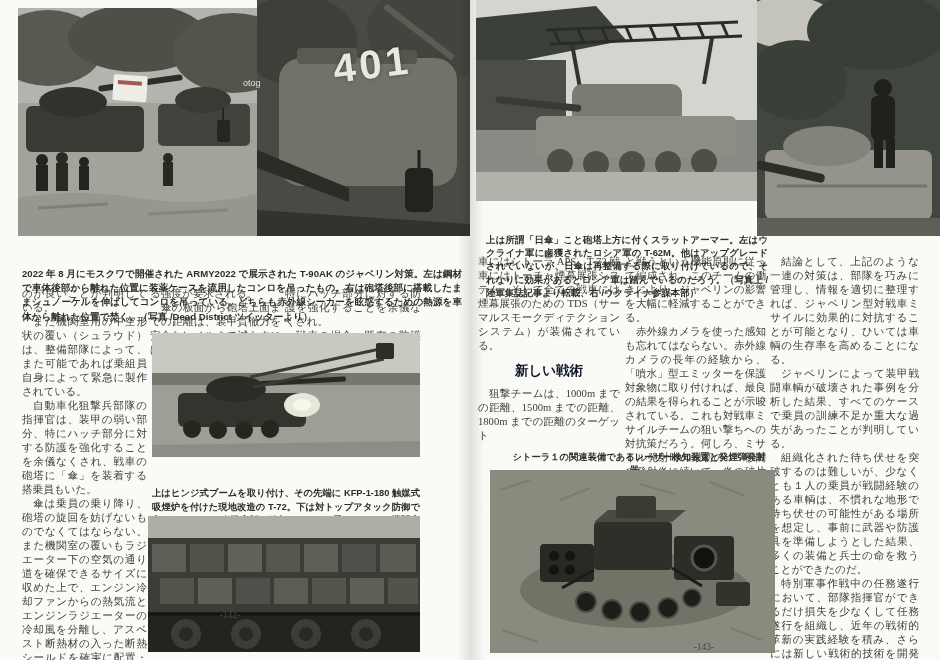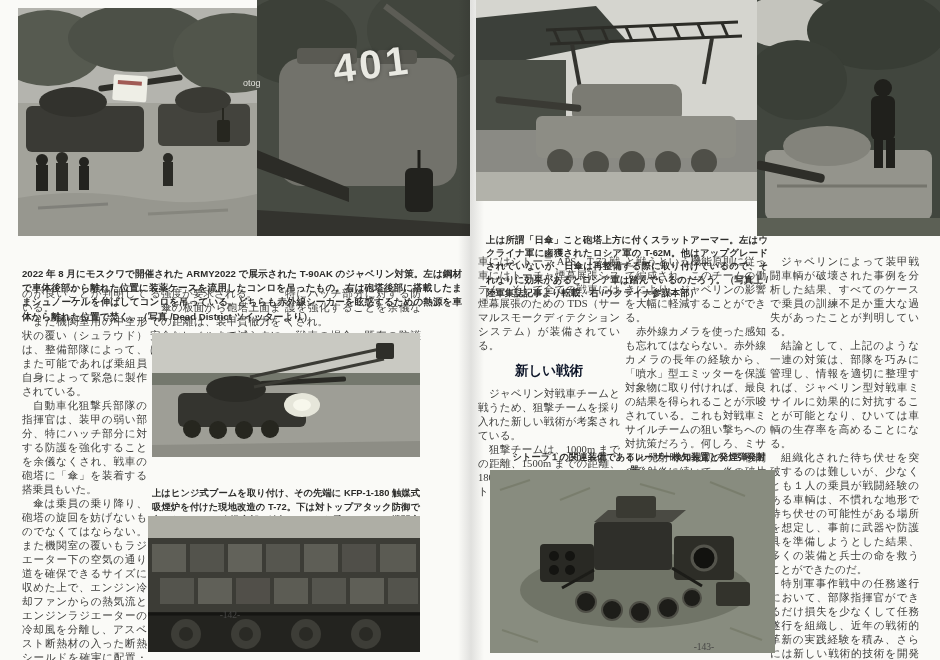--- a/index.html
+++ b/index.html
@@ -236,32 +236,31 @@
     <line x1="20" y1="186" x2="170" y2="186" stroke="#75756d" stroke-width="3"></line>
     <rect x="0" y="218" width="183" height="18" fill="#5c6055"></rect>
   </svg>
 </div>
 
 <div class="cap" style="left:486px;top:205px;width:282px;font-size:9.4px;line-height:13.2px;">上は所謂「日傘」こと砲塔上方に付くスラットアーマー。左はウクライナ軍に鹵獲されたロシア軍の T-62M。他はアップグレードされていないが、日傘は再整備する際に取り付けているので、それなりに効果があるとロシア軍は踏んでいるのだろう。（写真上 /陸軍集誌記事より転載、右 /ウクライナ参謀本部）</div>
 
 <div class="col" style="left:478px;top:255px;width:142px;height:195px;">
   <p>車にはシトーラ APS、T-72 戦車にはトーチャ煙幕展張システム、そして全ての戦車には煙幕展張のための TDS（サーマルスモークディテクションシステム）が装備されている。</p>
   <div class="heading">新しい戦術</div>
-  <p class="ind">ジャベリン対戦車チームと戦うため、狙撃チームを採り入れた新しい戦術が考案されている。</p>
   <p class="ind">狙撃チームは、1000m までの距離、1500m までの距離、1800m までの距離のターゲット</p>
 </div>
 
 <div class="col" style="left:625px;top:255px;width:141px;height:195px;">
   <p>と戦うという機能原則に従って編成され、このチームの働きにより、ジャベリンの影響を大幅に軽減することができる。</p>
   <p class="ind">赤外線カメラを使った感知も忘れてはならない。赤外線カメラの長年の経験から、「噴水」型エミッターを保護対象物に取り付ければ、最良の結果を得られることが示唆されている。これも対戦車ミサイルチームの狙い撃ちへの対抗策だろう。何しろ、ミサイル発射時の最初の 1.5 秒間の発射炎に続いて、炎の破片が連続して上向きに噴出するのである。</p>
 </div>
 
 <div class="col" style="left:770px;top:255px;width:149px;height:400px;">
+  <p class="ind">結論として、上記のような一連の対策は、部隊を巧みに管理し、情報を適切に整理すれば、ジャベリン型対戦車ミサイルに効果的に対抗することが可能となり、ひいては車輌の生存率を高めることになる。</p>
   <p class="ind">ジャベリンによって装甲戦闘車輌が破壊された事例を分析した結果、すべてのケースで乗員の訓練不足か重大な過失があったことが判明している。</p>
-  <p class="ind">結論として、上記のような一連の対策は、部隊を巧みに管理し、情報を適切に整理すれば、ジャベリン型対戦車ミサイルに効果的に対抗することが可能となり、ひいては車輌の生存率を高めることになる。</p>
   <p class="ind">組織化された待ち伏せを突破するのは難しいが、少なくとも１人の乗員が戦闘経験のある車輌は、不慣れな地形で待ち伏せの可能性がある場所を想定し、事前に武器や防護具を準備しようとした結果、多くの装備と兵士の命を救うことができたのだ。</p>
   <p class="ind">特別軍事作戦中の任務遂行において、部隊指揮官ができるだけ損失を少なくして任務遂行を組織し、近年の戦術的革新の実践経験を積み、さらには新しい戦術的技術を開発することが望まれるところである。</p>
 </div>
 
 <div class="shtora-cap">シトーラ１の関連装備であるレーザー検知装置と発煙弾発射器。</div>
 
 <div class="photo" style="left:490px;top:470px;width:285px;height:183px;">
   <svg viewBox="0 0 285 183">
     <rect x="0" y="0" width="285" height="183" fill="#888c7f"></rect>
     <g stroke="#747866" stroke-width="2" opacity="0.7">

